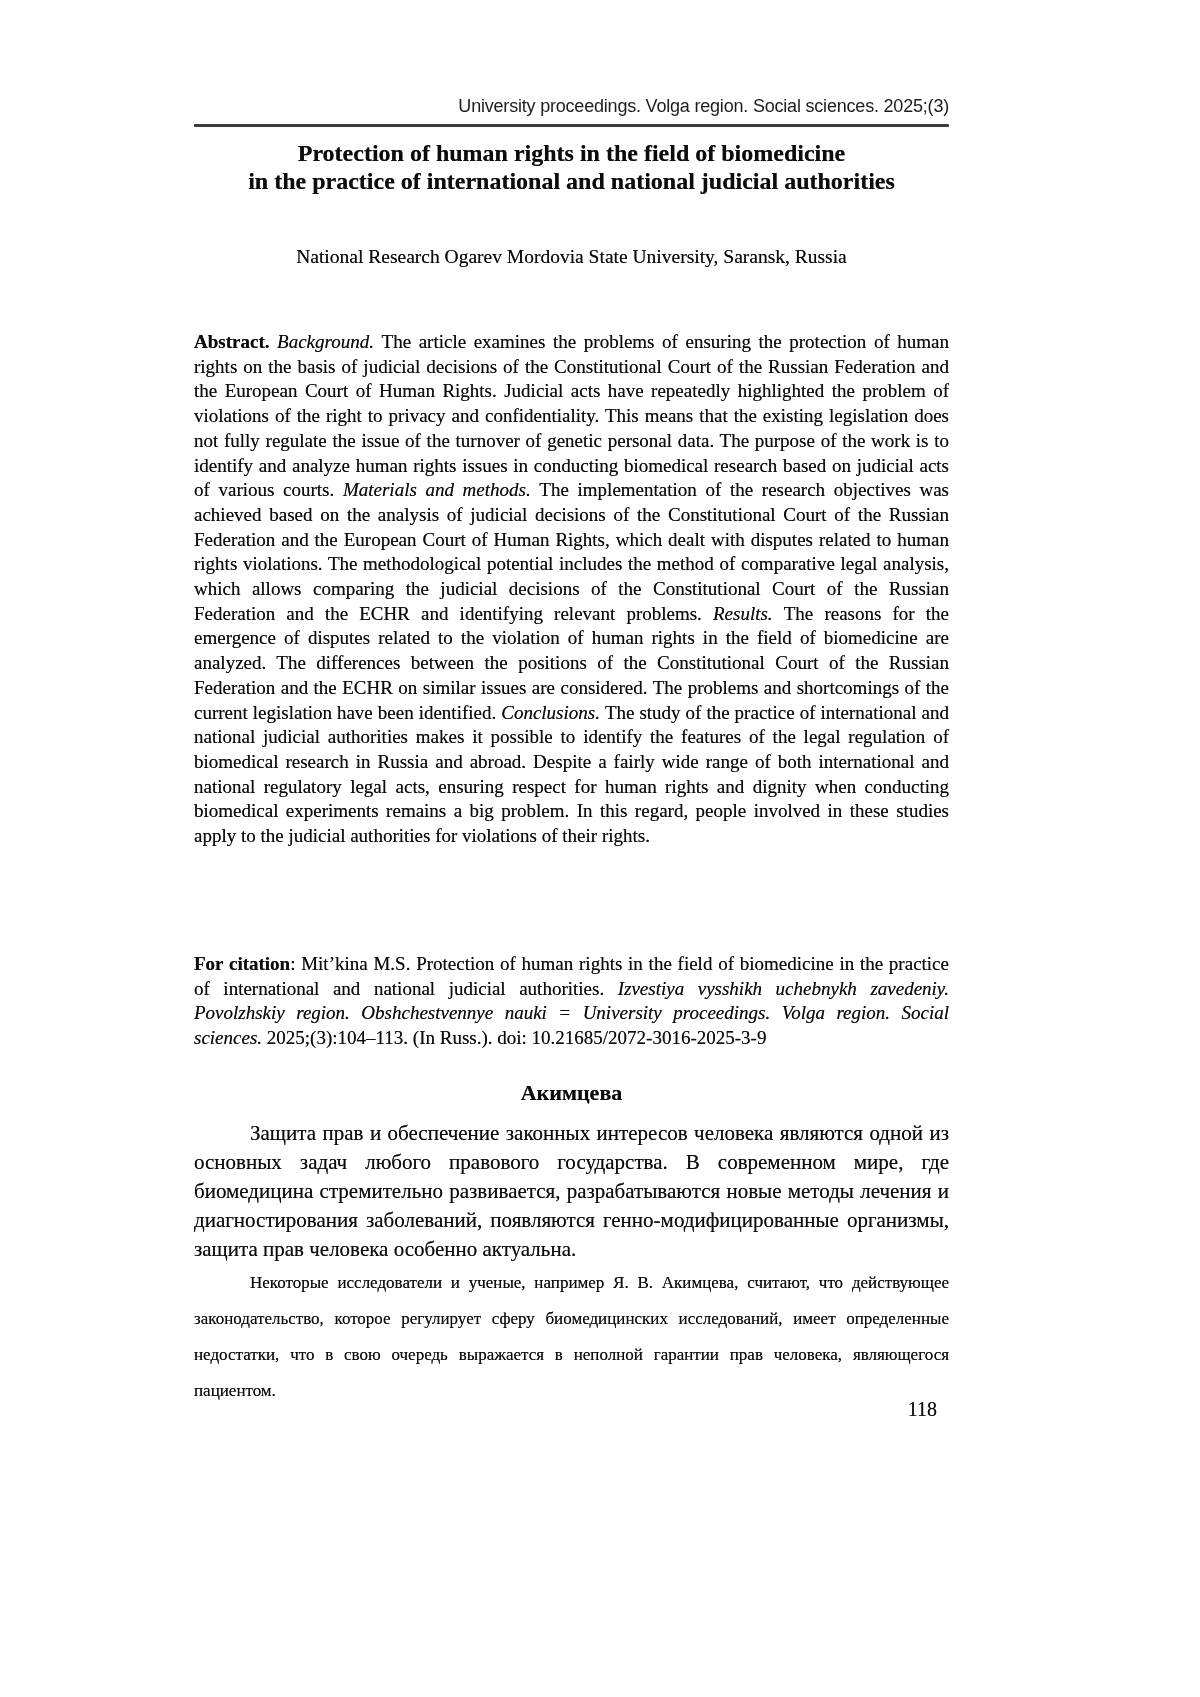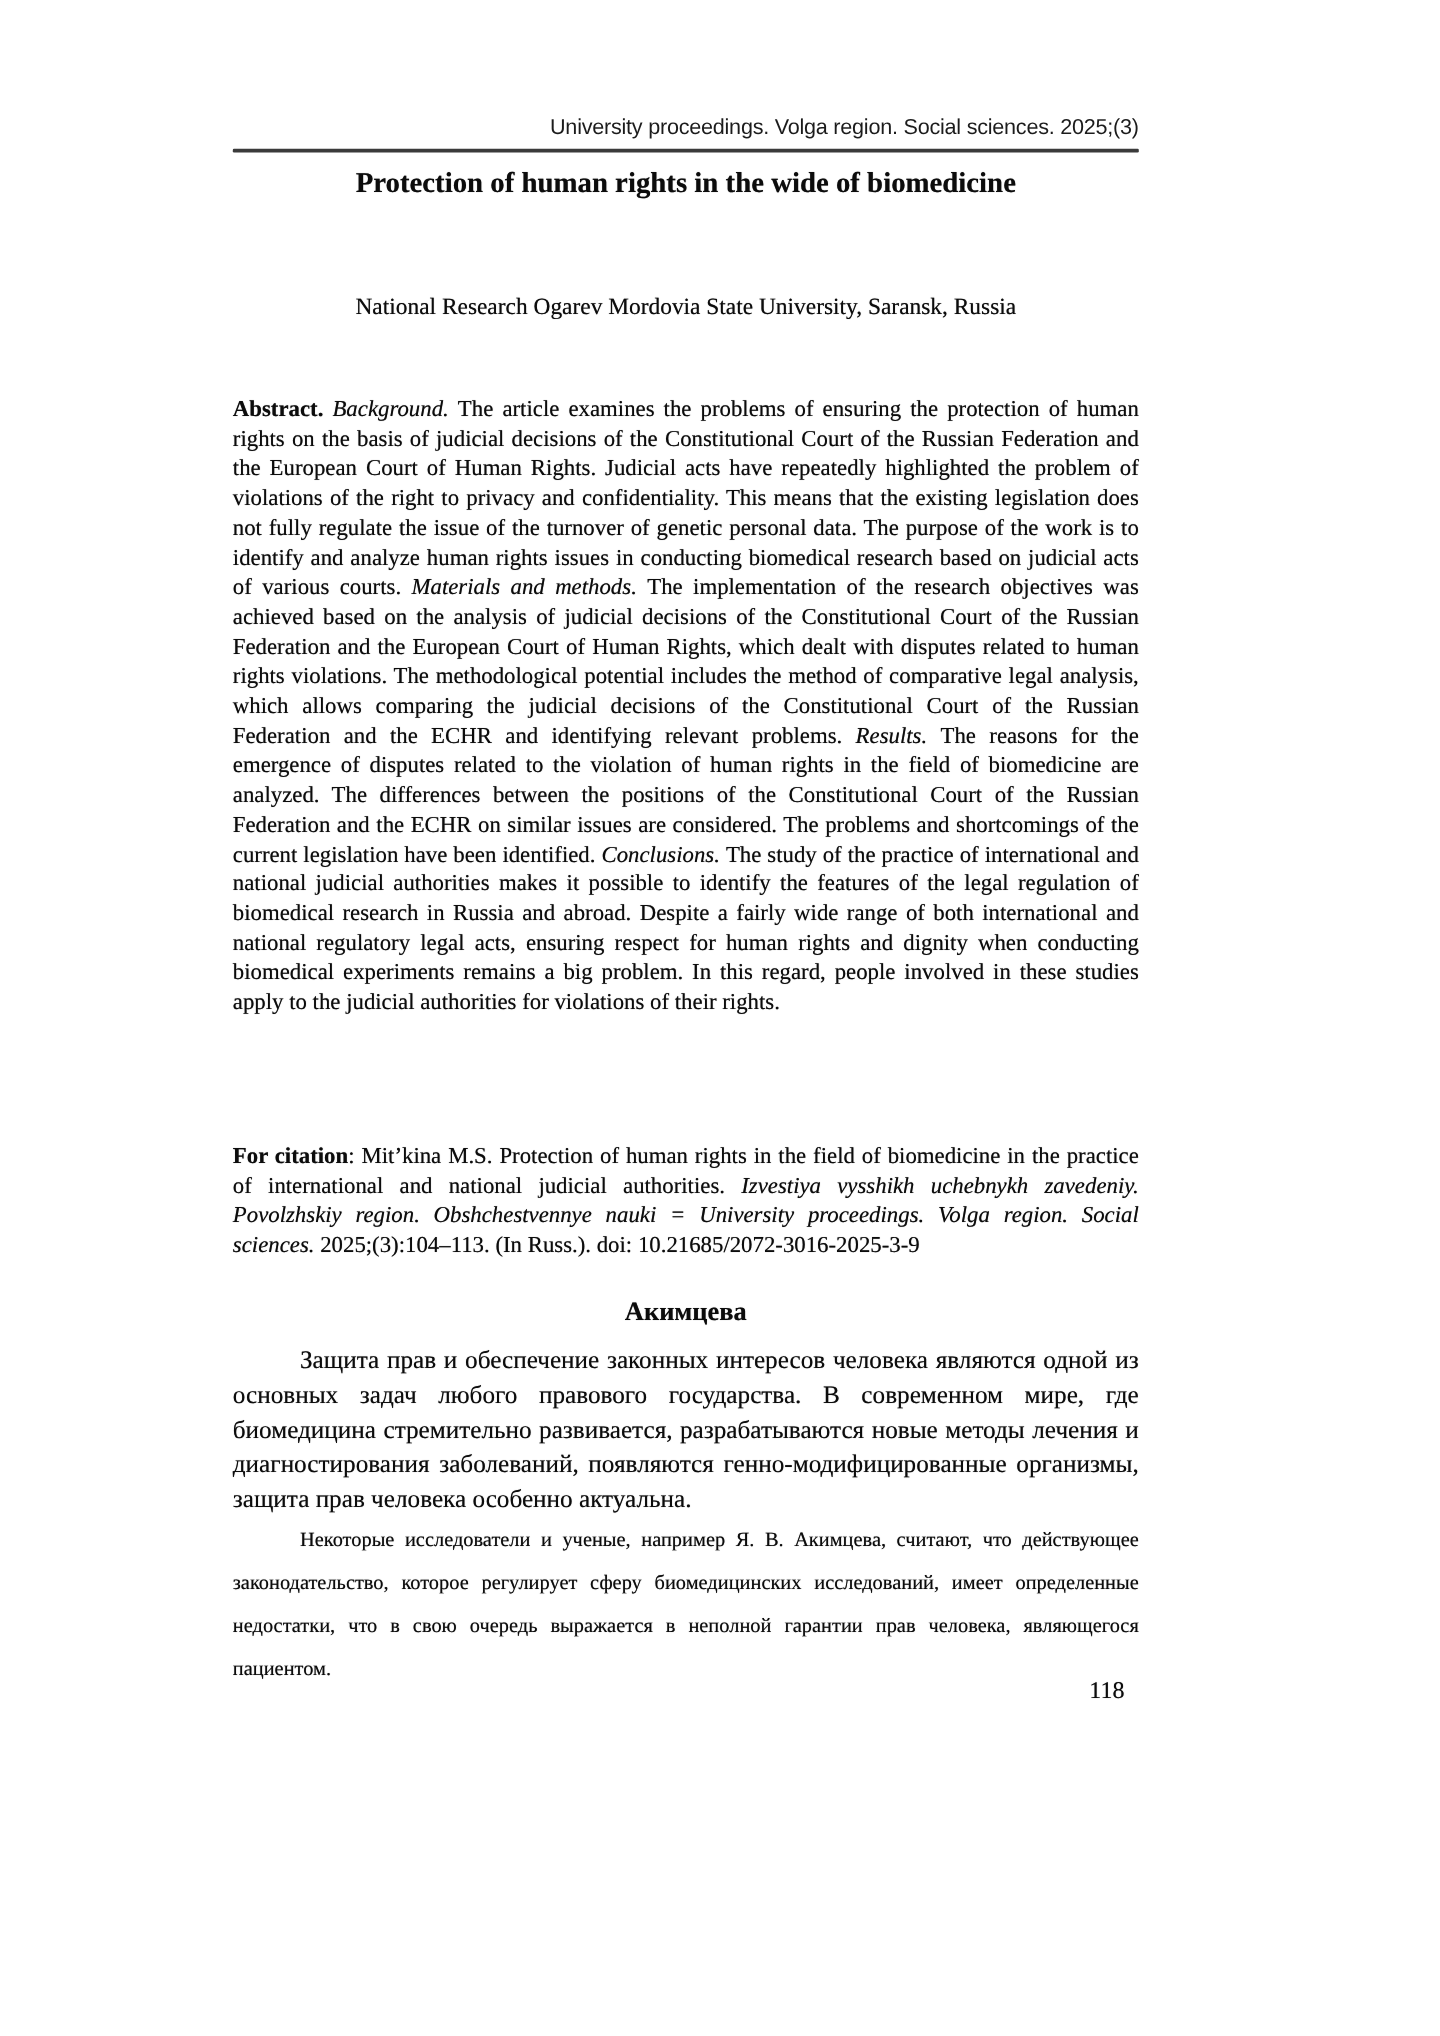--- a/index.html
+++ b/index.html
@@ -127,21 +127,22 @@
 <body>
 
 <div class="page">
   <div class="column">
 
     <div class="abs journal-header">University proceedings. Volga region. Social sciences. 2025;(3)</div>
 
     <div class="abs header-rule"></div>
 
     <div class="abs scan article-title">
-      <div>Protection of human rights in the wide of biomedicine</div>
+      <div>Protection of human rights in the field of biomedicine</div>
+      <div>in the practice of international and national judicial authorities</div>
     </div>
 
 
     <div class="abs scan affiliation">National Research Ogarev Mordovia State University, Saransk, Russia</div>
 
 
     <div class="abs scan abstract-block"><span class="run-b">Abstract. </span><span class="run-i">Background. </span><span>The article examines the problems of ensuring the protection of human rights on the basis of judicial decisions of the Constitutional Court of the Russian Federation and the European Court of Human Rights. Judicial acts have repeatedly highlighted the problem of violations of the right to privacy and confidentiality. This means that the existing legislation does not fully regulate the issue of the turnover of genetic personal data. The purpose of the work is to identify and analyze human rights issues in conducting biomedical research based on judicial acts of various courts. </span><span class="run-i">Materials and methods. </span><span>The implementation of the research objectives was achieved based on the analysis of judicial decisions of the Constitutional Court of the Russian Federation and the European Court of Human Rights, which dealt with disputes related to human rights violations. The methodological potential includes the method of comparative legal analysis, which allows comparing the judicial decisions of the Constitutional Court of the Russian Federation and the ECHR and identifying relevant problems. </span><span class="run-i">Results. </span><span>The reasons for the emergence of disputes related to the violation of human rights in the field of biomedicine are analyzed. The differences between the positions of the Constitutional Court of the Russian Federation and the ECHR on similar issues are considered. The problems and shortcomings of the current legislation have been identified. </span><span class="run-i">Conclusions. </span><span>The study of the practice of international and national judicial authorities makes it possible to identify the features of the legal regulation of biomedical research in Russia and abroad. Despite a fairly wide range of both international and national regulatory legal acts, ensuring respect for human rights and dignity when conducting biomedical experiments remains a big problem. In this regard, people involved in these studies apply to the judicial authorities for violations of their rights.</span></div>
 
 
     <div class="abs scan citation-block"><span class="run-b">For citation</span><span>: Mit’kina M.S. Protection of human rights in the field of biomedicine in the practice of international and national judicial authorities. </span><span class="run-i">Izvestiya vysshikh uchebnykh zavedeniy. Povolzhskiy region. Obshchestvennye nauki = University proceedings. Volga region. Social sciences. </span><span>2025;(3):104–113. (In Russ.). doi: 10.21685/2072-3016-2025-3-9</span></div>

